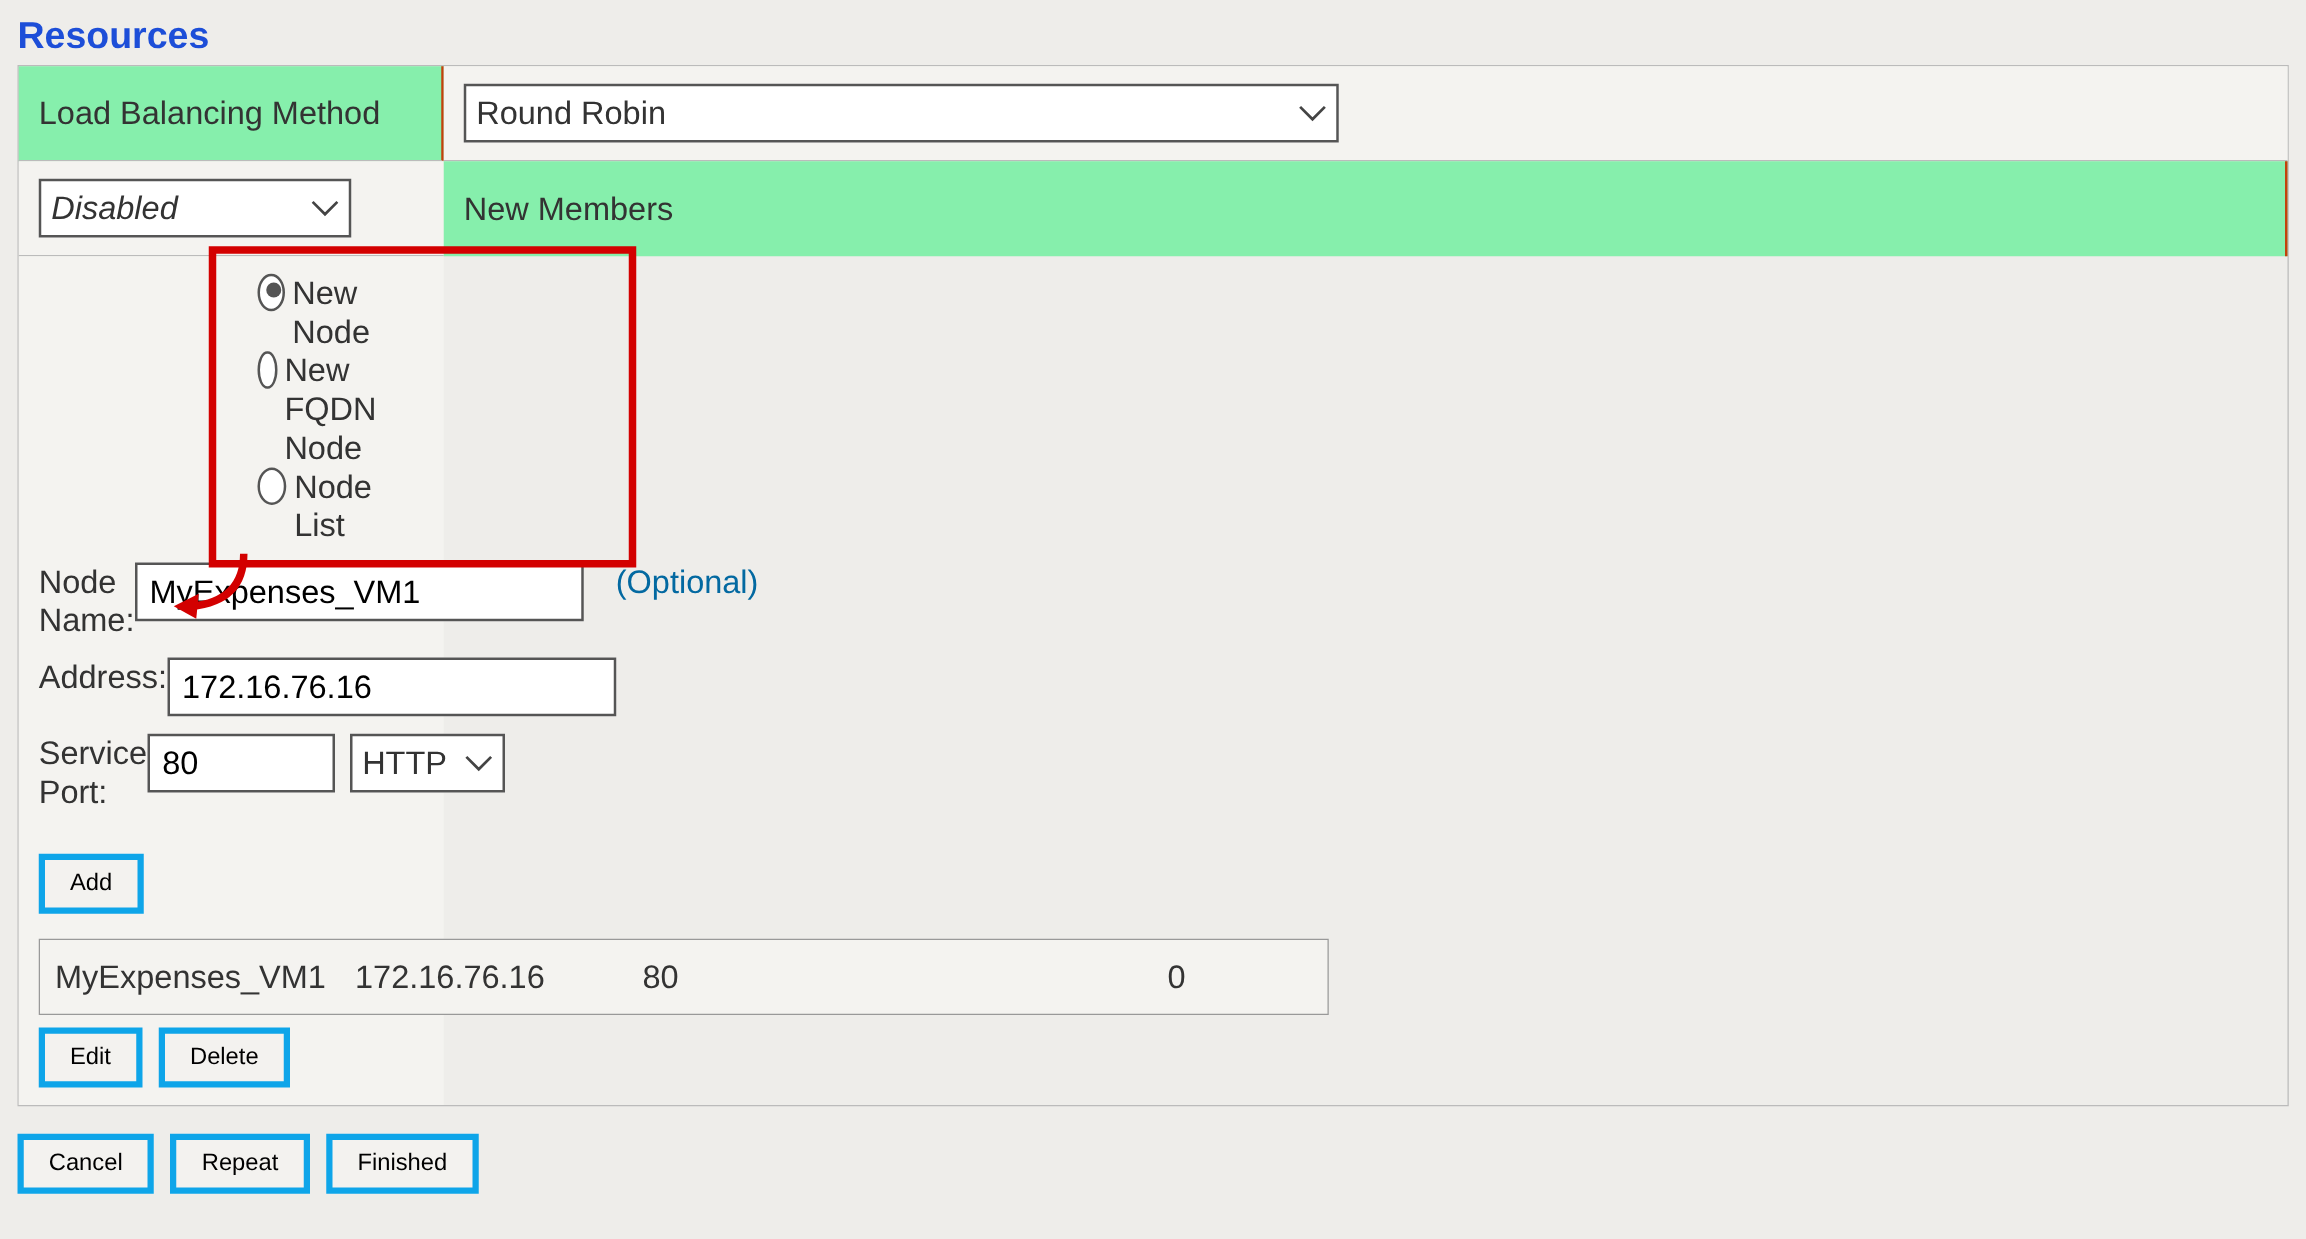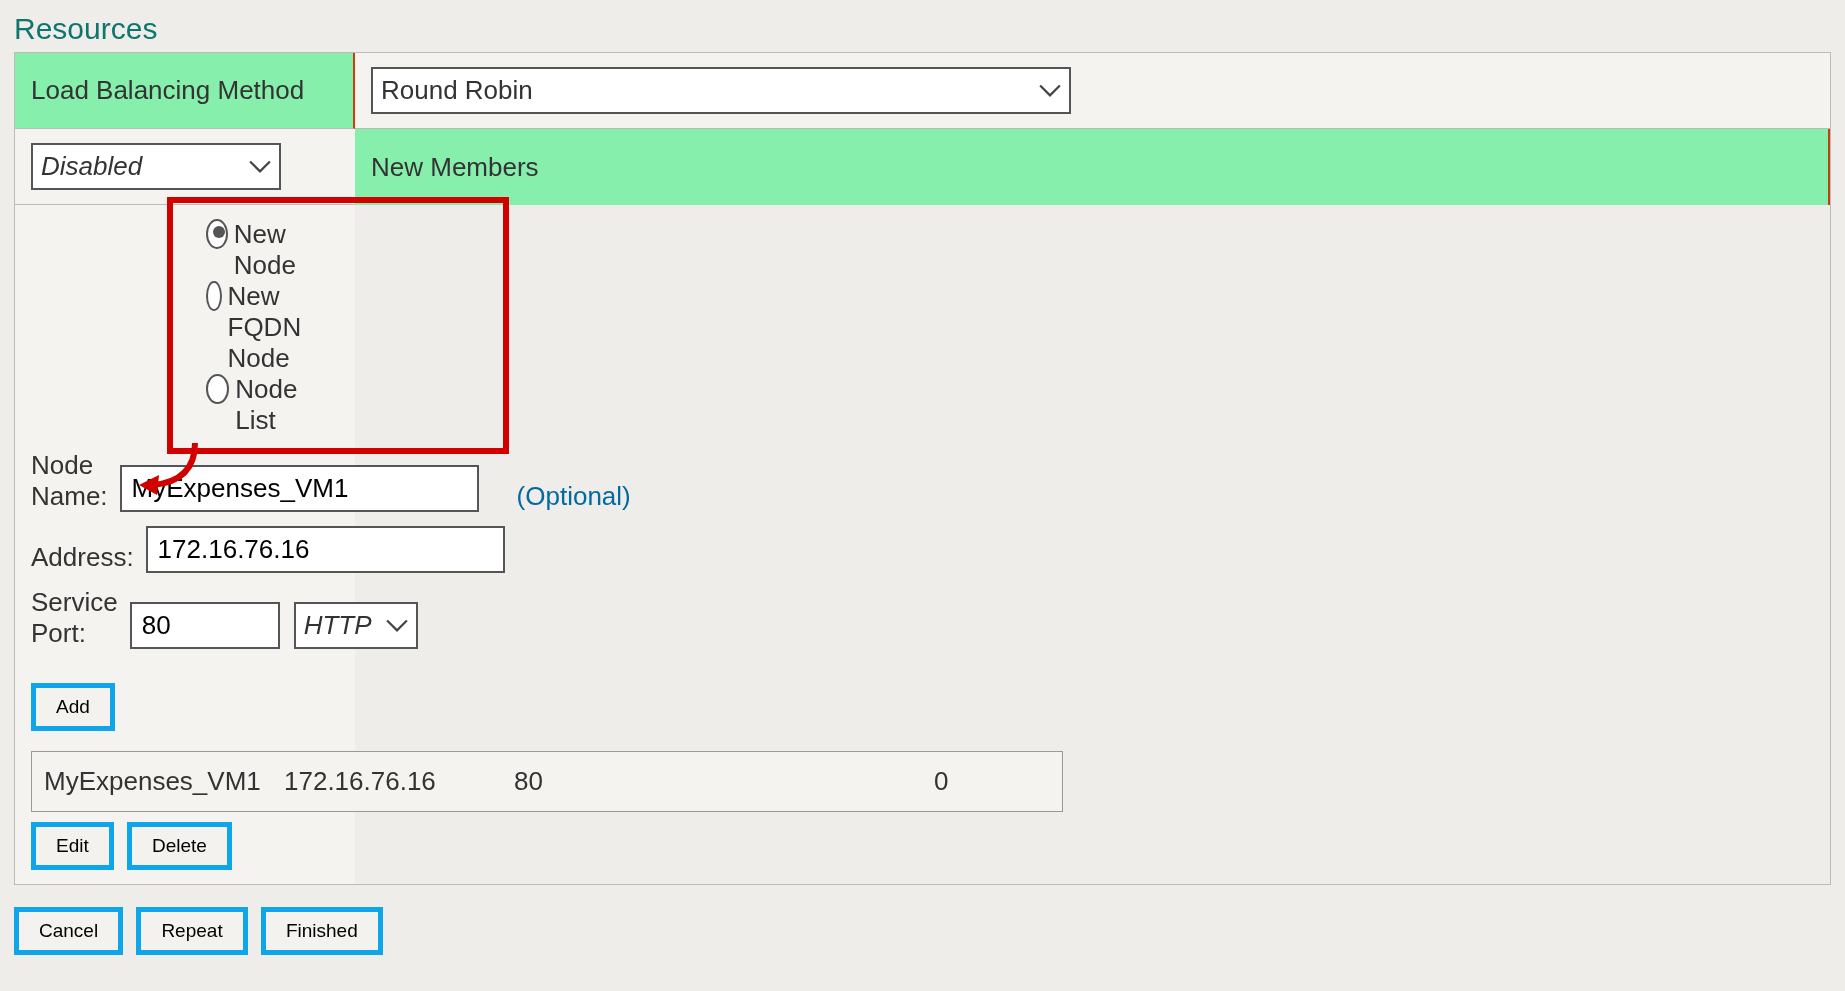--- a/index.html
+++ b/index.html
@@ -7,23 +7,23 @@
     padding: 0;
     background: #eeedea;
     font-family: Arial, Helvetica, sans-serif;
     font-size: 26px;
     color: #333;
   }
   .page {
     padding: 10px 14px;
   }
   .section-title {
-    font-weight: normal;
+    font-weight: bold;
     font-size: 30px;
-    color: #0f766e;
+    color: #1d4ed8;
     margin: 2px 0 6px 0;
   }
   .form-grid {
     display: grid;
     grid-template-columns: 340px 1fr;
     border: 1px solid #bbb;
   }
   .label-cell {
     background: #86efac;
     border-right: 2px solid #c2410c;
@@ -79,23 +79,22 @@
     border-radius: 50%;
   }
   .radio-label {
     display: inline-flex;
     margin-right: 22px;
     vertical-align: middle;
   }
 
   .field-row {
     display: flex;
-    align-items: flex-end;
+    align-items: flex-start;
     margin-top: 14px;
-    gap: 12px;
   }
   .field-label {
     width: 175px;
   }
   .text-input {
     border: 2px solid #555;
     background: #fff;
     padding: 6px 10px;
     font-size: 26px;
     font-family: inherit;
@@ -232,21 +231,21 @@
       </div>
 
       <div class="field-row">
         <div class="field-label">Address:</div>
         <input class="text-input" style="width: 520px;" type="text" value="172.16.76.16">
       </div>
 
       <div class="field-row">
         <div class="field-label">Service Port:</div>
         <input class="text-input" style="width: 150px;" type="text" value="80">
-        <div class="select" style="width:230px; margin-left:2px;font-style:italic;">
+        <div class="select" style="width:230px; margin-left:12px;">
           <span>HTTP</span>
           <span class="chev">
             <svg viewBox="0 0 20 12">
                 <path d="M1 1 L10 10 L19 1" fill="none" stroke="#444" stroke-width="2"></path>
               </svg>
           </span>
         </div>
       </div>
 
       <div style="margin-top:34px;">

